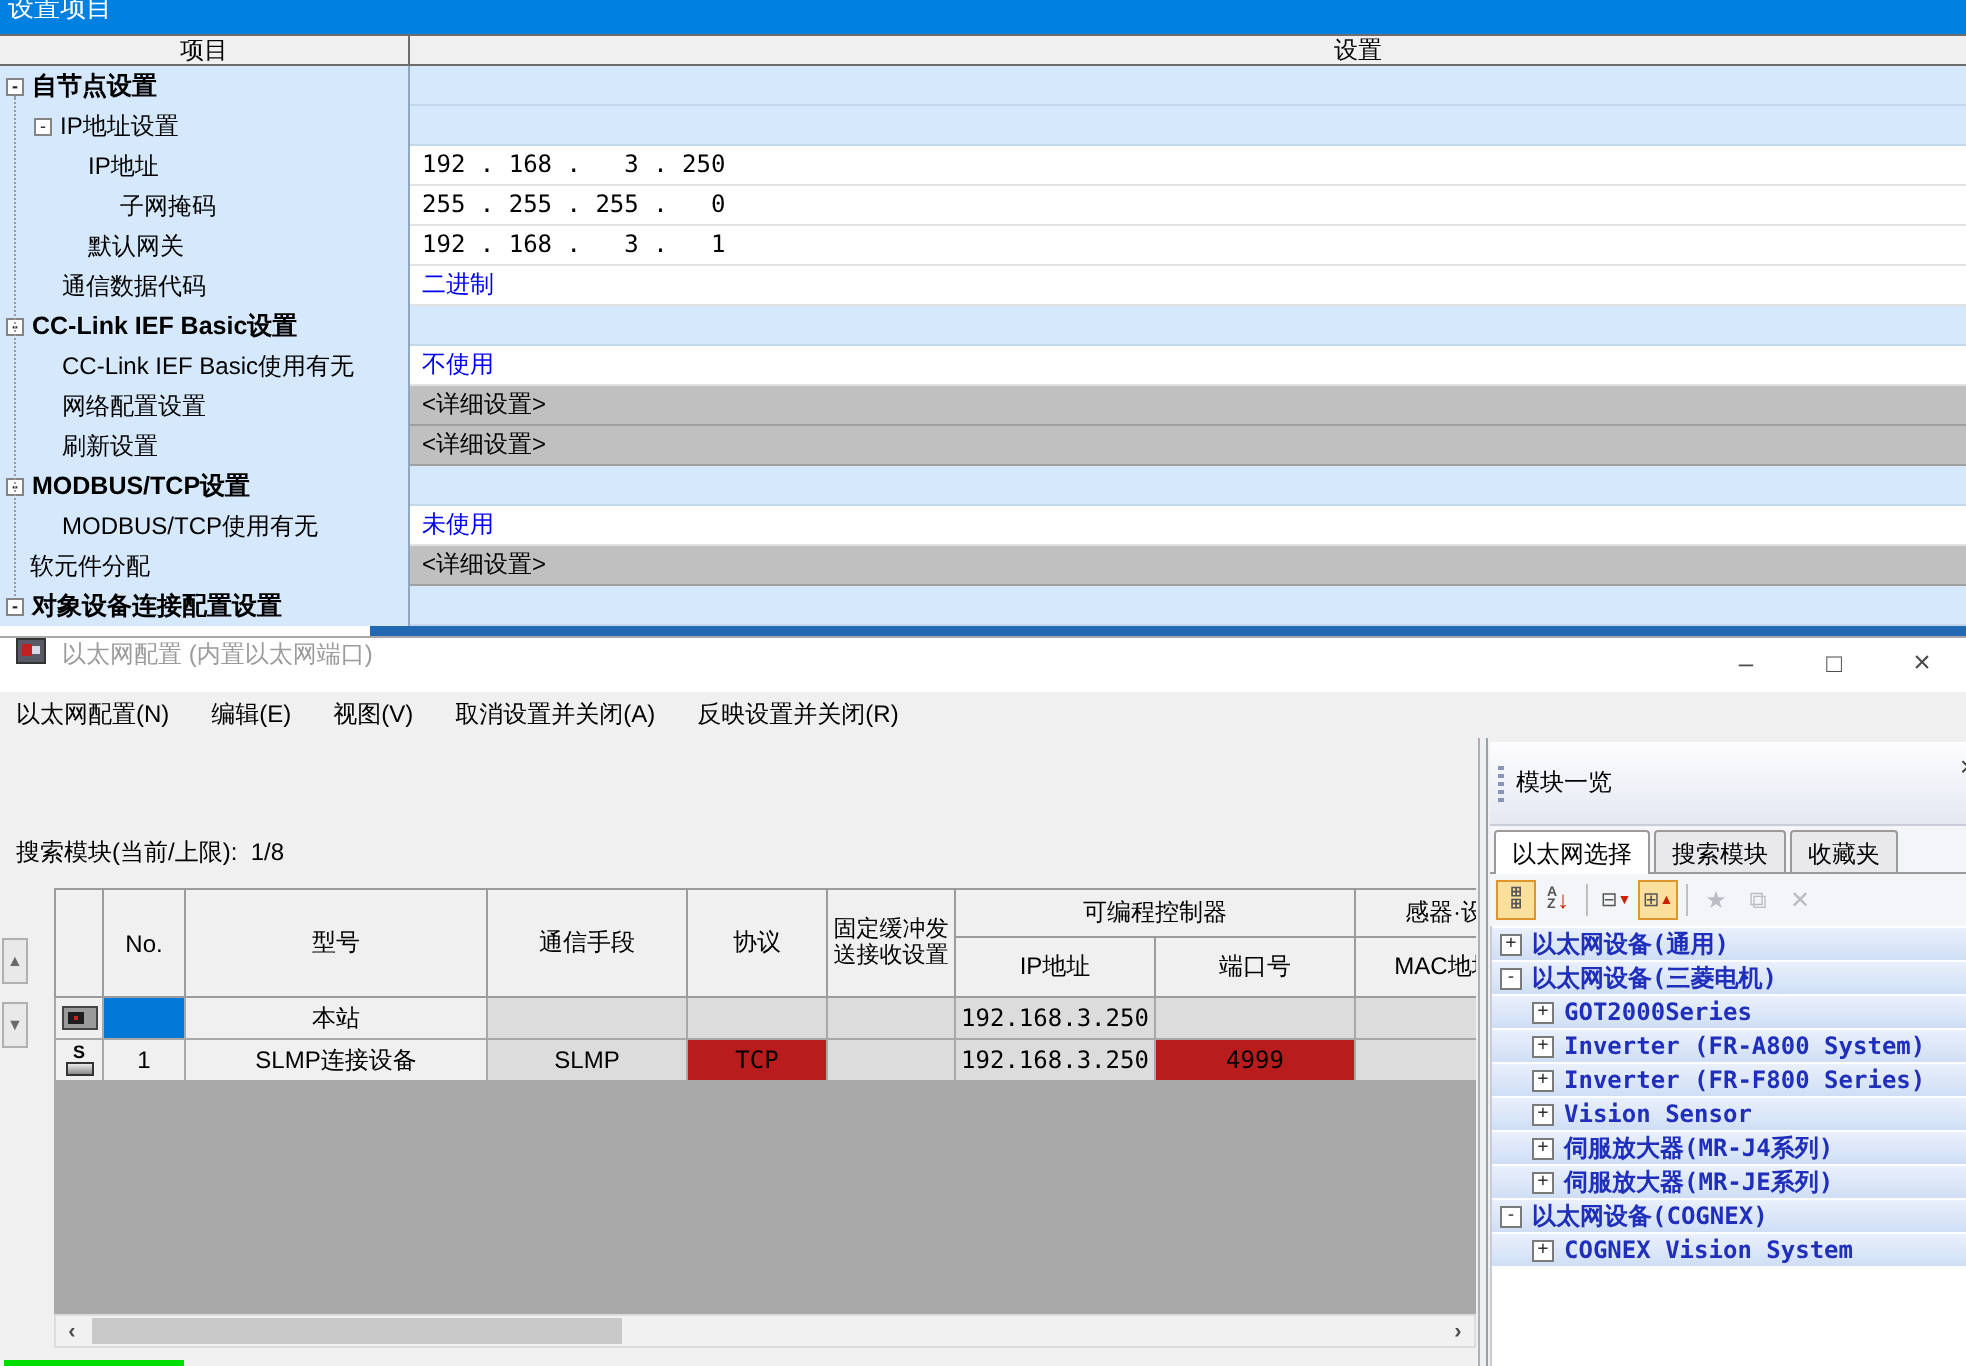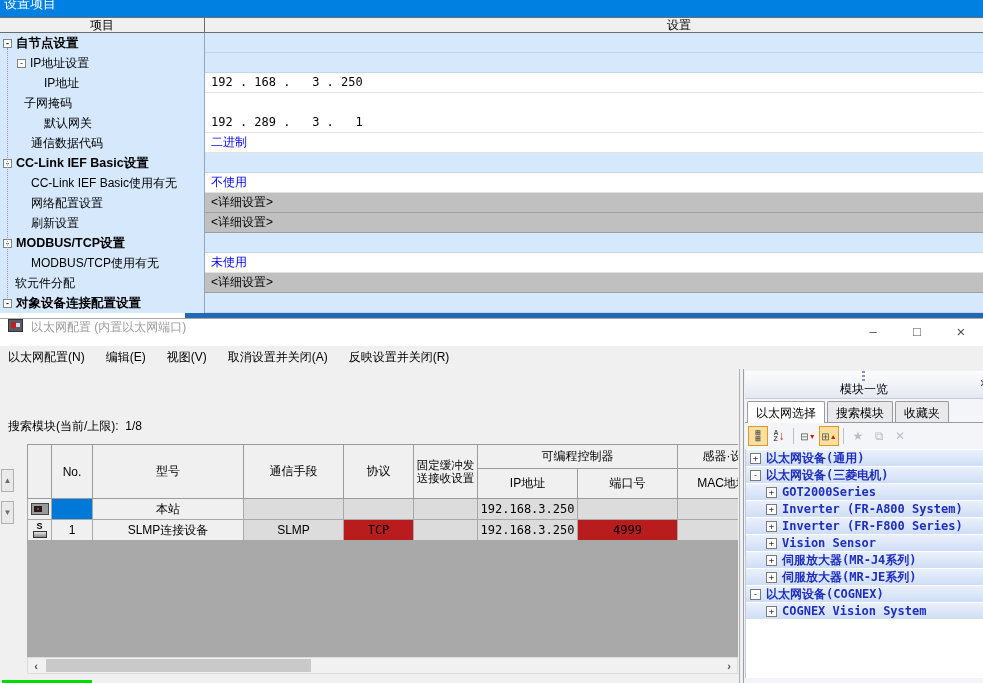--- a/index.html
+++ b/index.html
@@ -77,21 +77,21 @@
 
   #gray-area{left:27px;top:222px;width:711px;height:116px;background:#a9a9a9;}
   #hscroll{left:27px;top:338px;width:711px;height:17px;background:#f1f1f1;border:1px solid #dcdcdc;display:flex;align-items:center;}
   .sc-arrow{width:16px;text-align:center;color:#505050;font-size:11px;font-weight:bold;}
   #hthumb{margin-left:2px;width:265px;height:13px;background:#c9c9c9;}
   #hspacer{flex:1;}
   #vsplit{left:739px;top:50px;width:5px;height:315px;background:var(--hdrgray);border-left:1px solid #b0b0b0;border-right:1px solid #9aa0aa;}
 
   
   #mod-panel{left:745px;top:52px;width:238px;height:313px;background:#f4f5f9;}
-  #p-head{height:28px;display:flex;align-items:center;background:linear-gradient(#fdfdfe,#e4e8f2);border-bottom:1px solid #c8ccd8;position:relative;overflow:hidden;flex-direction:column;}
+  #p-head{height:42px;display:flex;align-items:center;background:linear-gradient(#fdfdfe,#e4e8f2);border-bottom:1px solid #c8ccd8;position:relative;overflow:hidden;}
   .grip{width:3px;height:18px;margin:0 6px 0 4px;background:repeating-linear-gradient(180deg,#8a93b8 0 2px,transparent 2px 4px);}
   #p-head .p-title{flex:1;}
   #p-close{position:absolute;right:-5px;top:4px;font-size:14px;color:#444;}
   #p-tabs{height:24px;display:flex;padding:2px 0 0 2px;border-bottom:1px solid #9a9a9a;}
   .tab{padding:3px 8px 2px;border:1px solid #9a9a9a;border-bottom:none;background:#e9e9ec;margin-right:2px;
        border-radius:2px 2px 0 0;white-space:nowrap;}
   .tab.active{background:#fff;position:relative;z-index:2;margin-bottom:-1px;}
   #p-tools{height:26px;display:flex;align-items:center;padding-left:3px;gap:1px;background:#f4f5f9;}
   .ti{min-width:20px;height:20px;display:flex;align-items:center;justify-content:center;color:#555;font-size:12px;}
   .ti.hl{border:1px solid #e0962e;background:#fbdf9d;}
@@ -134,29 +134,30 @@
       </div>
       <div class="s-val category"></div>
     </div>
     <div class="s-row">
       <div class="s-left" style="padding-left: 44px;">
         <span>IP地址</span>
       </div>
       <div class="s-val text">192 . 168 .   3 . 250</div>
     </div>
     <div class="s-row">
-      <div class="s-left" style="padding-left: 24px;">
+      <div class="s-left" style="padding-left: 60px;">
         <span>子网掩码</span>
       </div>
+      <div class="s-val text">255 . 255 . 255 .   0</div>
     </div>
     <div class="s-row">
       <div class="s-left" style="padding-left: 44px;">
         <span>默认网关</span>
       </div>
-      <div class="s-val text">192 . 289 .   3 .   1</div>
+      <div class="s-val text">192 . 168 .   3 .   1</div>
     </div>
     <div class="s-row">
       <div class="s-left" style="padding-left: 31px;">
         <span>通信数据代码</span>
       </div>
       <div class="s-val link">二进制</div>
     </div>
     <div class="s-row">
       <div class="s-left bold" style="padding-left: 3px;">
         <span class="s-box">-</span>

